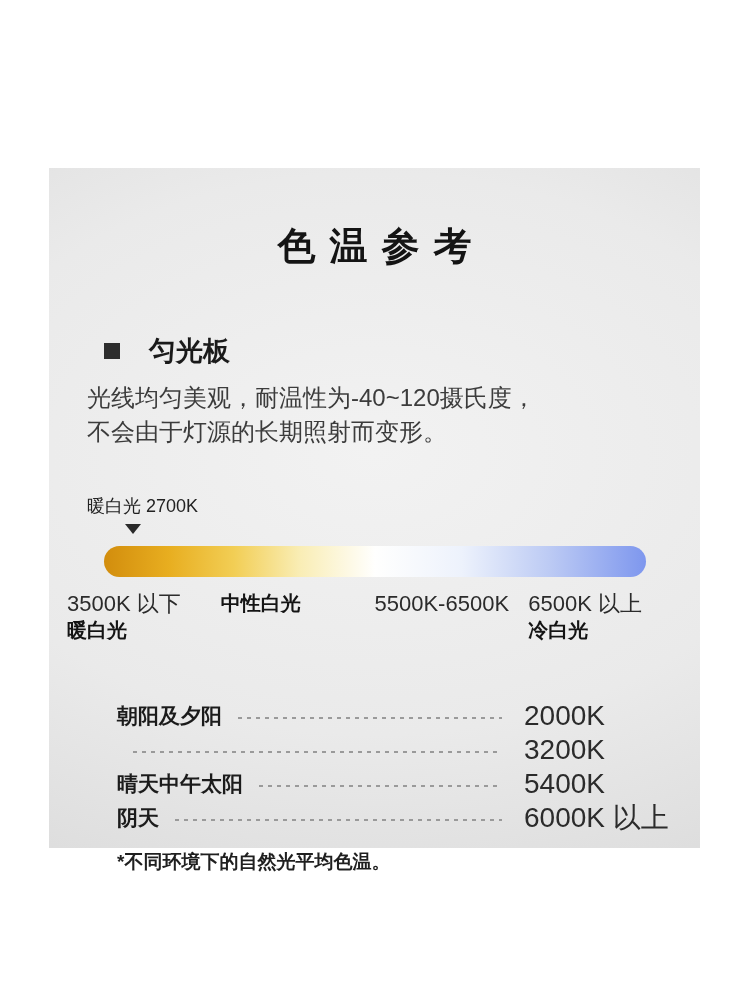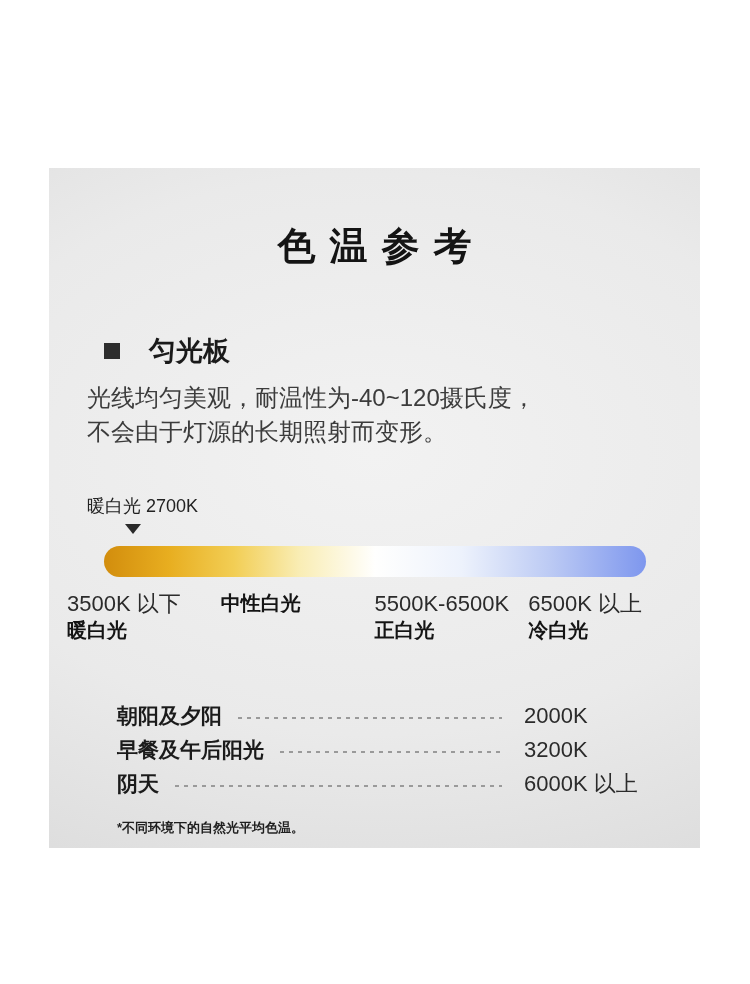--- a/index.html
+++ b/index.html
@@ -117,28 +117,28 @@
   .leader {
     flex: 1;
     height: 2px;
     margin: 3px 22px 0 16px;
     background: repeating-linear-gradient(90deg,
                 #9A9A9A 0 4px, transparent 4px 9px);
   }
   .ref-value {
     width: 135px;
     flex: none;
-    font-size: 22px;
+    font-size: 28px;
     color: #2B2B2B;
     white-space: nowrap;
   }
 
   .footnote {
     margin: 15px 0 0 68px;
-    font-size: 13px;
+    font-size: 19px;
     font-weight: bold;
     color: #1F1F1F;
     line-height: 24px;
   }
 </style>
 </head>
 <body>
 
 <div class="page">
   <section class="card">
@@ -163,38 +163,41 @@
     <div class="segments">
       <div class="segment">
         <div class="range">3500K 以下</div>
         <div class="name">暖白光</div>
       </div>
       <div class="segment">
         <div class="name">中性白光</div>
       </div>
       <div class="segment">
         <div class="range">5500K-6500K</div>
-        <div class="name">正白光</div>
       </div>
       <div class="segment">
         <div class="range">6500K 以上</div>
         <div class="name">冷白光</div>
       </div>
     </div>
 
     <div class="ref-list">
       <div class="ref-row">
         <span class="ref-label">朝阳及夕阳</span>
         <span class="leader"></span>
         <span class="ref-value">2000K</span>
       </div>
       <div class="ref-row">
-        <span class="ref-label">早餐及午后阳光</span>
         <span class="leader"></span>
         <span class="ref-value">3200K</span>
+      </div>
+      <div class="ref-row">
+        <span class="ref-label">晴天中午太阳</span>
+        <span class="leader"></span>
+        <span class="ref-value">5400K</span>
       </div>
       <div class="ref-row">
         <span class="ref-label">阴天</span>
         <span class="leader"></span>
         <span class="ref-value">6000K 以上</span>
       </div>
     </div>
 
     <p class="footnote">*不同环境下的自然光平均色温。</p>
 

